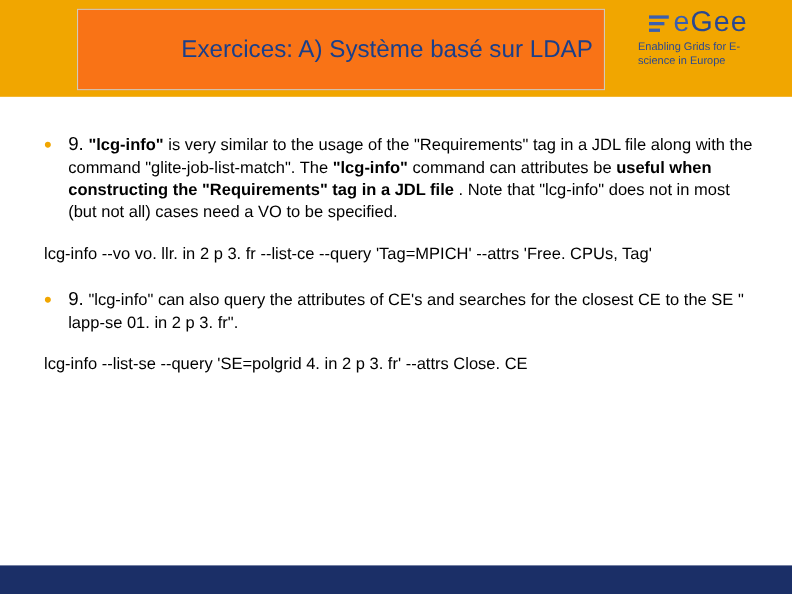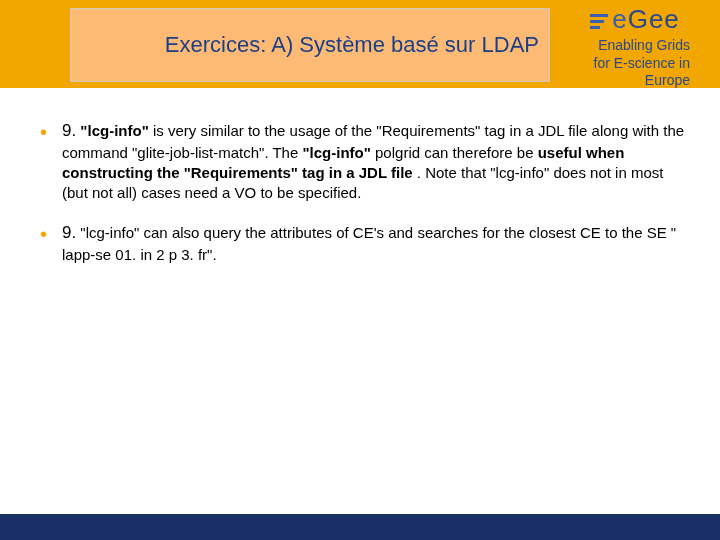--- a/index.html
+++ b/index.html
@@ -17,21 +17,21 @@
     width: 720px;
     height: 88px;
     background: #f1a600;
   }
   .title-block {
     position: absolute;
     top: 8px;
     left: 70px;
     width: 480px;
     height: 74px;
-    background: #fdba74;
+    background: #f97316;
     border: 1px solid #d0caba;
     display: flex;
     flex-direction: column;
     justify-content: center;
     align-items: flex-end;
     padding-right: 10px;
   }
   .title-line {
     color: #1a3f8a;
     font-size: 22px;
@@ -75,24 +75,24 @@
   }
   .logo-lines span {
     height: 3px;
     background: #3a5fb0;
     display: block;
   }
   .logo-lines span:nth-child(1){ width: 18px; }
   .logo-lines span:nth-child(2){ width: 14px; }
   .logo-lines span:nth-child(3){ width: 10px; }
   .logo-tag {
-    font-size: 14px;
+    font-size: 10px;
     line-height: 1.25;
     color: #2a4890;
-    text-align: right;
+    text-align: left;
     width: 110px;
     margin-top: 2px;
   }
   .content {
     position: absolute;
     top: 120px;
     left: 40px;
     width: 650px;
   }
   .bullet-item {
@@ -153,31 +153,33 @@
 
 <div class="content">
 
   <div class="bullet-item">
     <div class="bullet-dot">•</div>
     <div class="bullet-body">
       <span class="num">9.</span>
       <span class="bold">"lcg-info"</span>
       <span> is very similar to the usage of the "Requirements" tag in a JDL file along with the command "glite-job-list-match". The </span>
       <span class="bold">"lcg-info"</span>
-      <span> polgrid can therefore be </span>
+      <span> command can attributes be </span>
       <span class="bold">useful when constructing the "Requirements" tag in a JDL file</span>
       <span>. Note that "lcg-info" does not in most (but not all) cases need a VO to be specified.</span>
     </div>
   </div>
 
+  <div class="code-line">lcg-info --vo vo. llr. in 2 p 3. fr --list-ce --query 'Tag=MPICH' --attrs 'Free. CPUs, Tag'</div>
 
   <div class="bullet-item">
     <div class="bullet-dot">•</div>
     <div class="bullet-body">
       <span class="num">9.</span>
       <span>"lcg-info" can also query the attributes of CE's and searches for the closest CE to the SE " lapp-se 01. in 2 p 3. fr".</span>
     </div>
   </div>
 
+  <div class="code-line">lcg-info --list-se --query 'SE=polgrid 4. in 2 p 3. fr' --attrs Close. CE</div>
 
 </div>
 
 <div class="footer-band"></div>
 
 </body></html>

